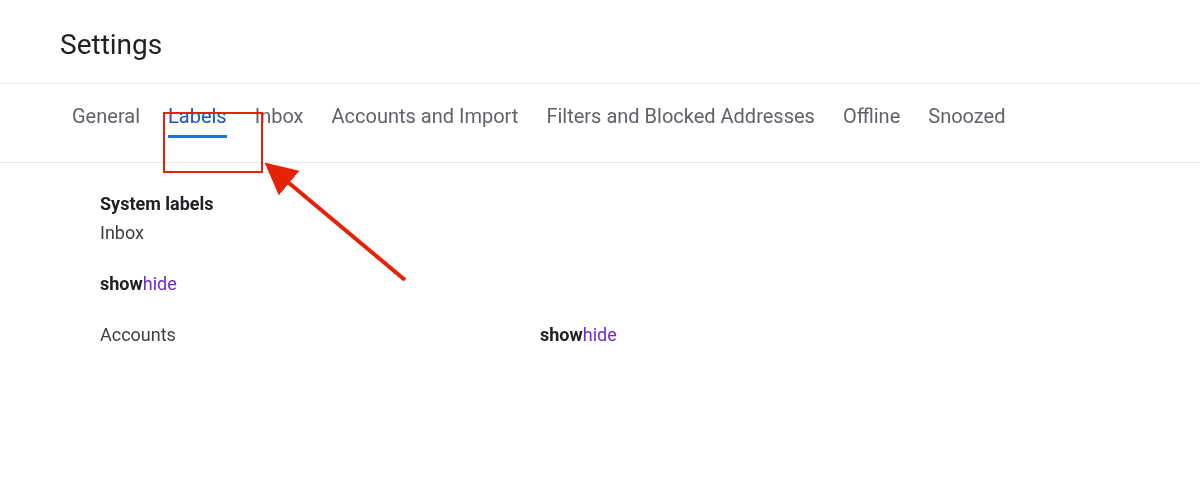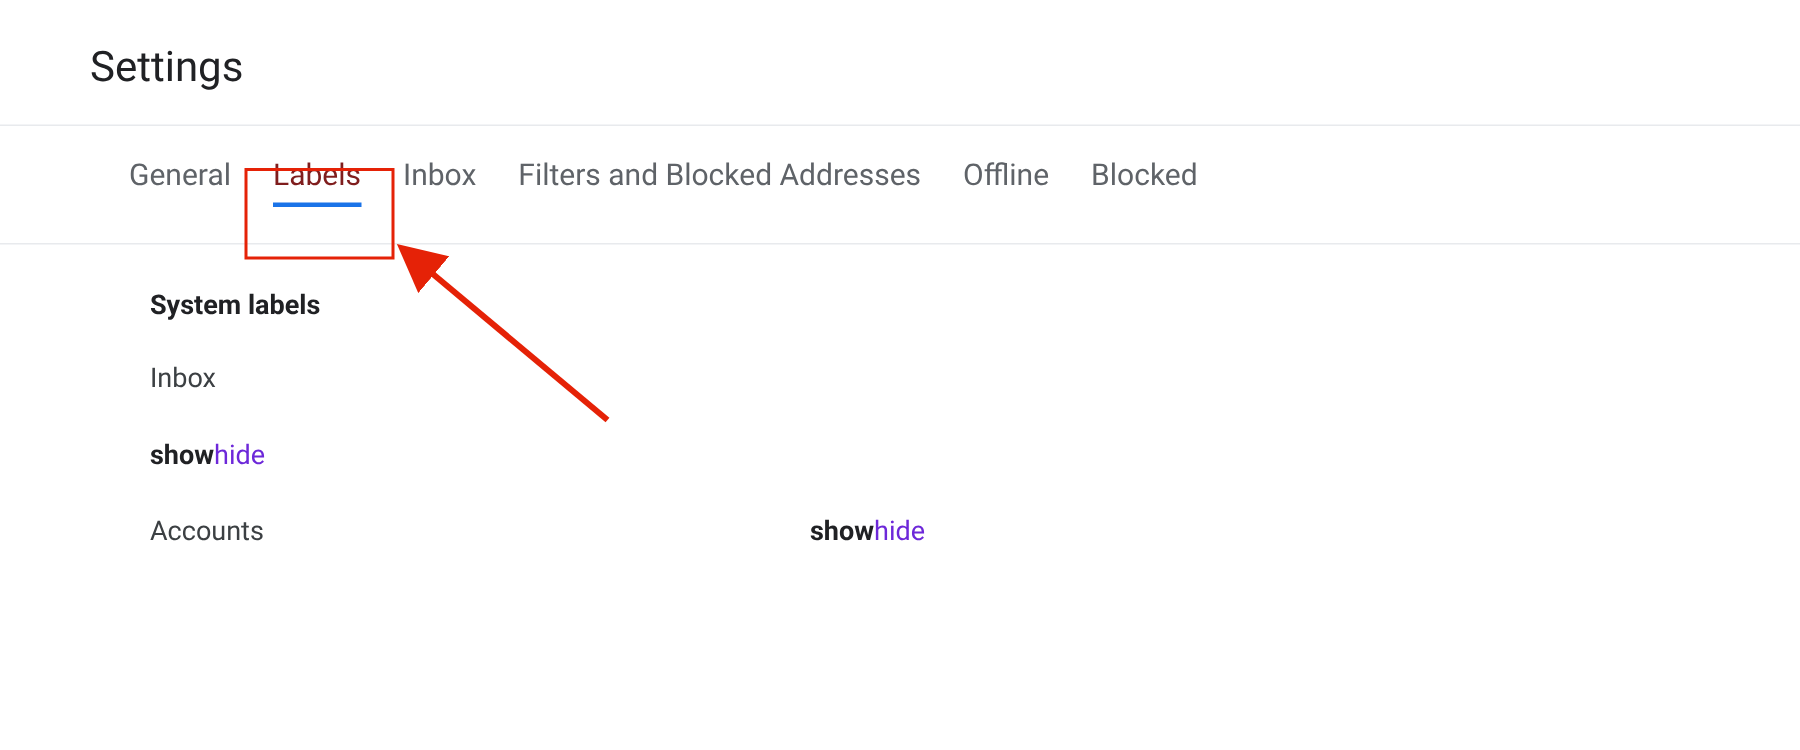--- a/index.html
+++ b/index.html
@@ -30,32 +30,32 @@
       margin-left: -60px;
       margin-right: -60px;
     }
     .tabs {
       display: flex;
       flex-wrap: wrap;
       padding-top: 20px;
       padding-bottom: 6px;
       gap: 0;
       row-gap: 28px;
-      margin-left: 26px;
+      margin-left: 12px;
     }
     .tab {
       font-size: 20px;
       color: #5f6368;
       cursor: pointer;
       margin-right: 28px;
       padding-bottom: 6px;
       position: relative;
     }
     .tab.active {
-      color: #7f1d1d;
+      color: #1d4ed8;
     }
     .tab-underline {
       position: absolute;
       left: 0;
       right: 0;
       bottom: -4px;
       height: 3px;
       background: #1a73e8;
     }
     .divider-mid {
@@ -66,21 +66,21 @@
     }
     .content {
       padding-top: 30px;
       padding-left: 40px;
     }
     .columns-header {
       display: flex;
       font-weight: 700;
       font-size: 18px;
       color: #202124;
-      margin-bottom: 28px;
+      margin-bottom: 8px;
       justify-content: space-between;
     }
     .col-label {
       width: 440px;
     }
     .col-action {
       width: 300px;
     }
     .row {
       display: flex;
@@ -125,23 +125,24 @@
 
   <div class="divider-top"></div>
 
   <div class="tabs">
     <div class="tab">General</div>
     <div class="tab active">
       <span>Labels</span>
       <div class="tab-underline"></div>
     </div>
     <div class="tab">Inbox</div>
+    <div class="tab">Accounts and Import</div>
     <div class="tab">Filters and Blocked Addresses</div>
     <div class="tab">Offline</div>
-    <div class="tab">Blocked</div>
+    <div class="tab">Snoozed</div>
   </div>
 
   <div class="divider-mid"></div>
 
   <div class="content">
     <div class="columns-header">
       <div class="col-label">System labels</div>
     </div>
 
     <div class="row">

